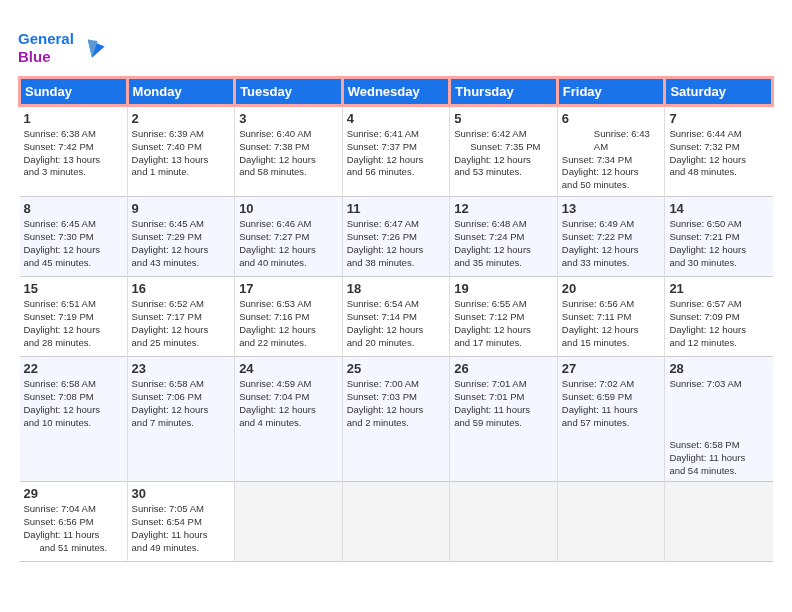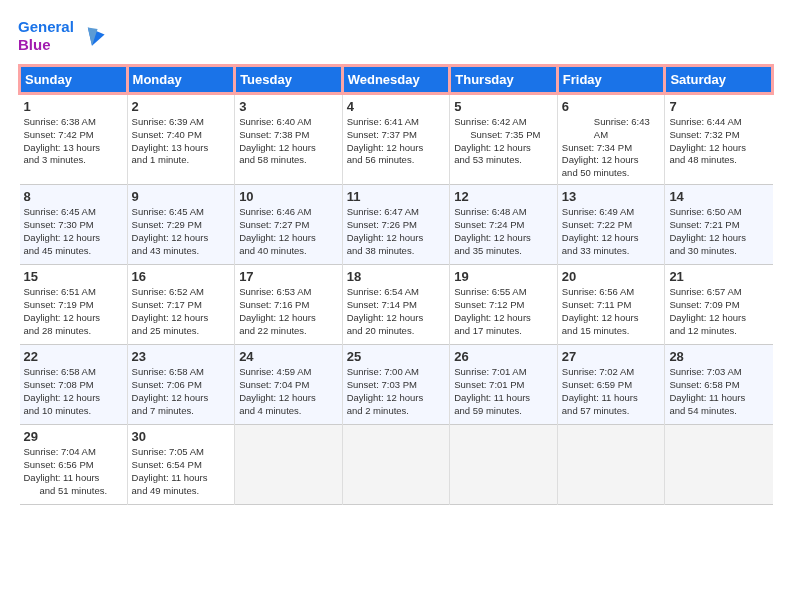--- a/index.html
+++ b/index.html
@@ -5,21 +5,21 @@
     * { margin: 0; padding: 0; box-sizing: border-box; }
     body {
       font-family: Arial, sans-serif;
       background: #fff;
       width: 792px;
       height: 612px;
       overflow: hidden;
     }
     .page {
       width: 792px;
-      padding: 18px 18px 10px 18px;
+      padding: 30px 18px 10px 18px;
     }
     .header {
       display: flex;
       align-items: flex-start;
       justify-content: space-between;
       margin-bottom: 10px;
     }
     .logo {
       display: flex;
       align-items: center;
@@ -331,21 +331,21 @@
           <td>
             <span class="day-num">27</span>
             <div style="line-height: 1.35;">Sunrise: 7:02 AM</div>
             <div style="line-height: 1.35;">Sunset: 6:59 PM</div>
             <div style="line-height: 1.35;">Daylight: 11 hours</div>
             <div style="line-height: 1.35;">and 57 minutes.</div>
           </td>
           <td>
             <span class="day-num">28</span>
             <div style="line-height: 1.35;">Sunrise: 7:03 AM</div>
-            <div style="line-height: 1.35;">Sunset: 6:58 PM</div>
+            <div style="line-height: 1.35; margin-top: 48px;">Sunset: 6:58 PM</div>
             <div style="line-height: 1.35;">Daylight: 11 hours</div>
             <div style="line-height: 1.35;">and 54 minutes.</div>
           </td>
         </tr>
         <tr>
           <td>
             <span class="day-num">29</span>
             <div style="line-height: 1.35;">Sunrise: 7:04 AM</div>
             <div style="line-height: 1.35;">Sunset: 6:56 PM</div>
             <div style="line-height: 1.35;">Daylight: 11 hours</div>

